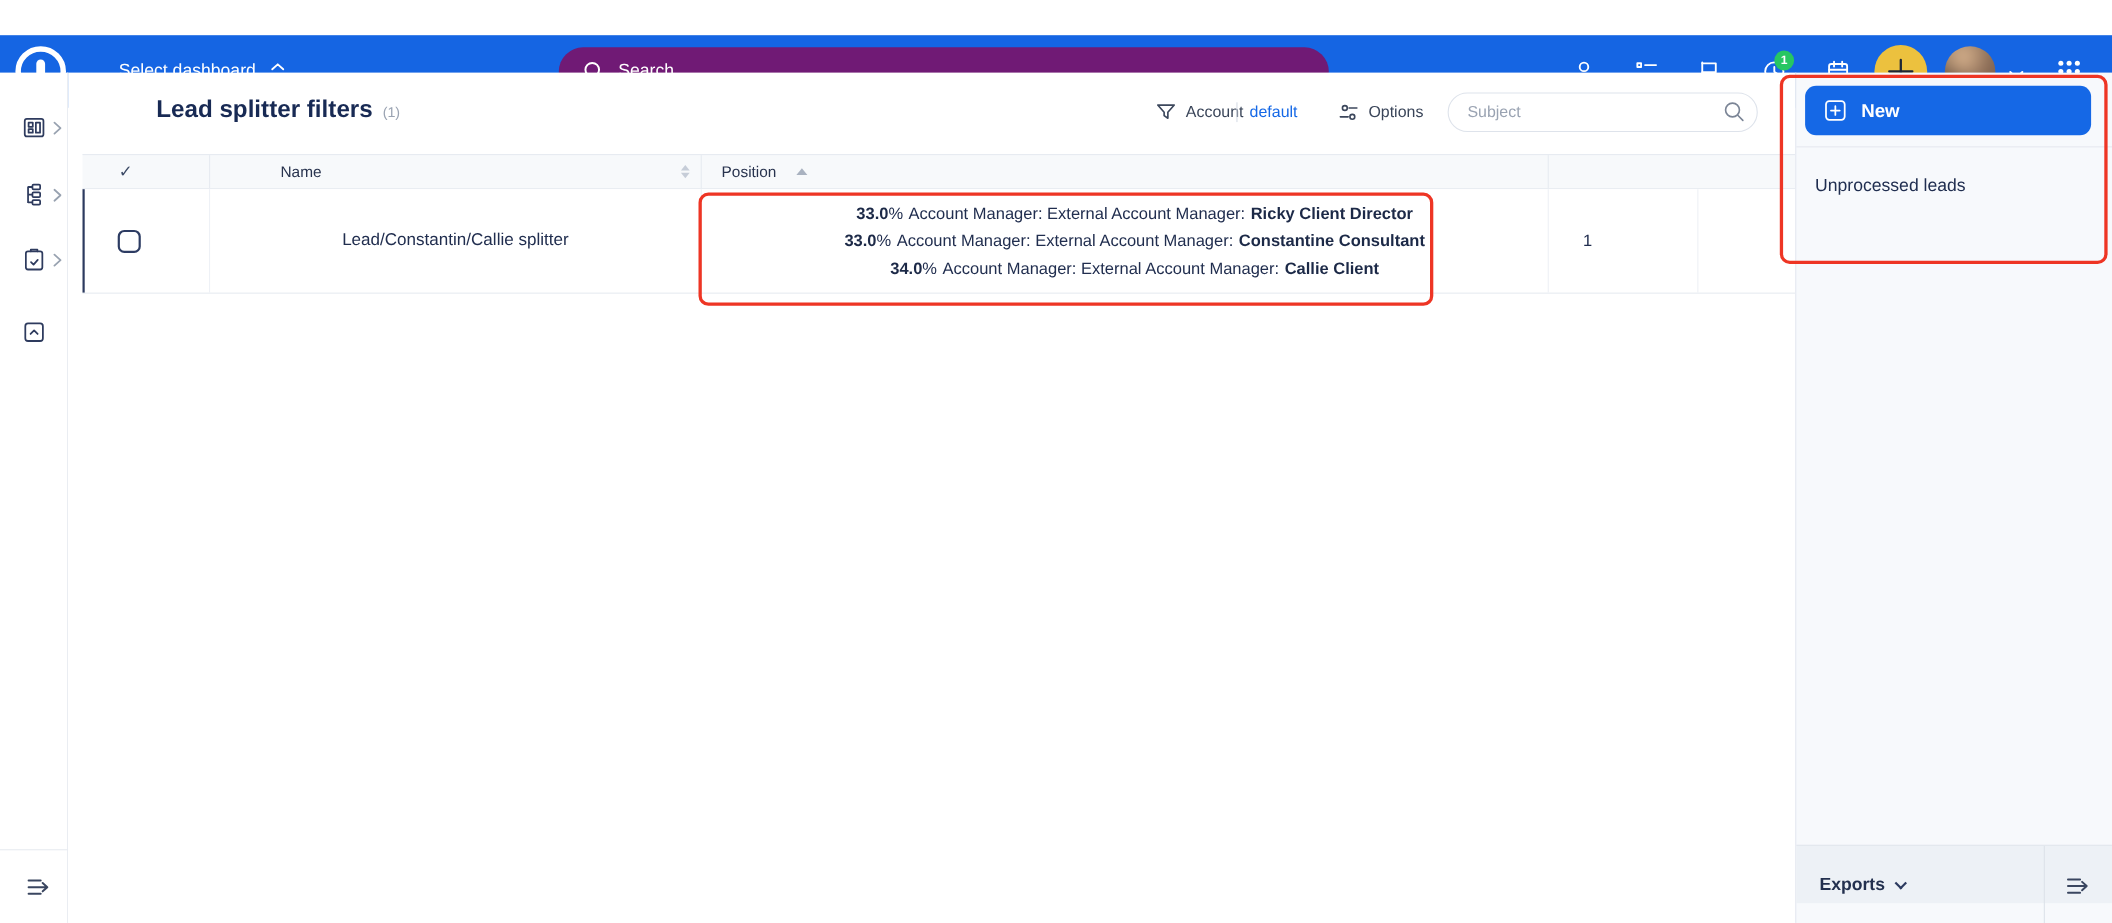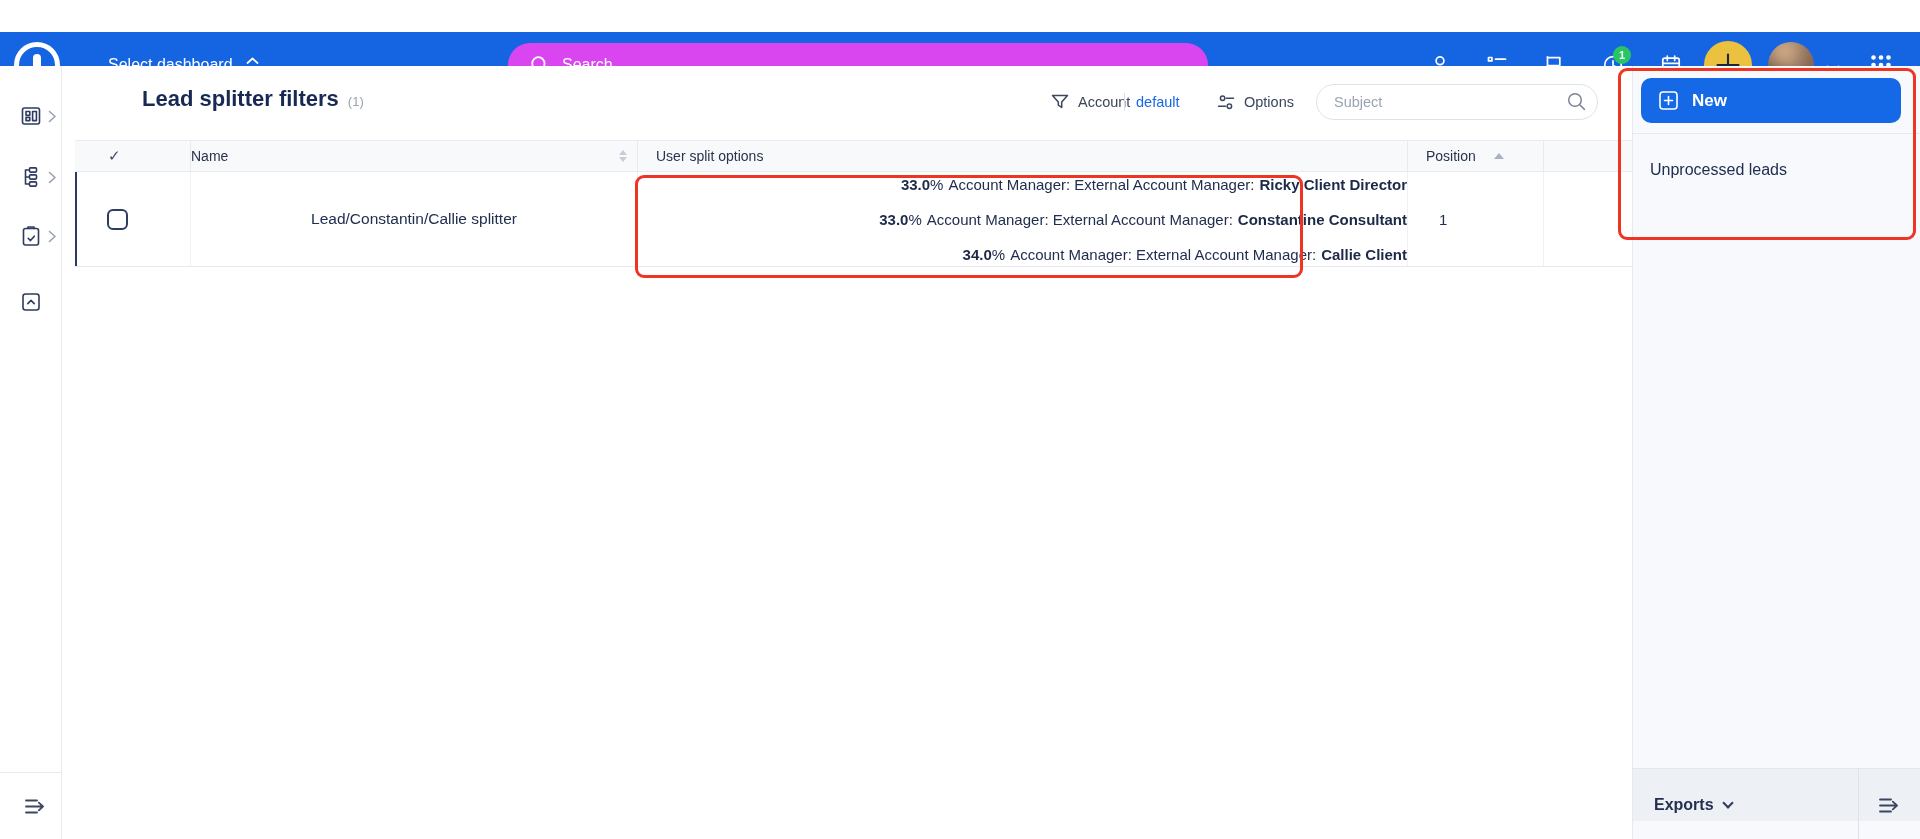--- a/index.html
+++ b/index.html
@@ -5,21 +5,21 @@
   * { margin:0; padding:0; box-sizing:border-box; }
   body { font-family:"Liberation Sans", sans-serif; background:#fff; }
   .screen { position:relative; width:1920px; height:839px; overflow:hidden; background:#fff; }
 
   
   .topbar { position:absolute; left:0; top:0; width:1920px; height:66px; background:#1565e3;margin-top:32px; }
   .logo { position:absolute; left:14px; top:10px; width:46px; height:46px; border:5px solid #fff; border-radius:50%; cursor:pointer; }
   .logo-bar { position:absolute; left:14px; top:7px; width:8px; height:22px; background:#fff; border-radius:4px; }
   .tb-dash { position:absolute; left:108px; top:0; height:66px; display:flex; align-items:center; gap:13px; cursor:pointer; }
   .tb-dash span { color:#fff; font-size:16px; font-weight:500; }
-  .tb-search { position:absolute; left:508px; top:11px; width:700px; height:44px; background:#d946ef; border-radius:22px; display:flex; align-items:center; gap:12px; padding-left:22px; cursor:text; }
+  .tb-search { position:absolute; left:508px; top:11px; width:700px; height:44px; background:#701a75; border-radius:22px; display:flex; align-items:center; gap:12px; padding-left:22px; cursor:text; }
   .tb-search span { color:#fff; font-size:16px; font-weight:500; }
   .tb-icon { position:absolute; top:21px; width:24px; height:24px; cursor:pointer; }
   .badge { position:absolute; left:12px; top:-7px; min-width:18px; height:18px; background:#27c662; border-radius:9px; color:#fff; font-size:11px; font-weight:700; display:flex; align-items:center; justify-content:center; padding:0 4px; }
   .plus-btn { position:absolute; left:1704px; top:9px; width:48px; height:48px; border-radius:50%; background:#ecc13e; display:flex; align-items:center; justify-content:center; cursor:pointer; }
   .avatar { position:absolute; left:1768px; top:10px; width:46px; height:46px; border-radius:50%; overflow:hidden; cursor:pointer; }
   .avatar-img { position:absolute; inset:-8px; filter:blur(5px);
     background:
       radial-gradient(circle at 40% 30%, #d9b38e 0%, transparent 45%),
       radial-gradient(circle at 65% 55%, #8a6a55 0%, transparent 55%),
       radial-gradient(circle at 30% 75%, #4c3a2e 0%, transparent 60%),
@@ -53,36 +53,36 @@
   .subject-input { width:100%; height:100%; border:1px solid #dee3eb; border-radius:18px; padding:0 40px 0 17px; font-size:14.5px; color:#3a4559; outline:none; font-family:"Liberation Sans", sans-serif; background:#fff; }
   .subject-input::placeholder { color:#9aa3b2; }
   .subject-search { position:absolute; right:10px; top:7px; cursor:pointer; }
 
   
   .table { position:absolute; left:13px; top:74px; width:1557px; }
   .thead { display:grid; grid-template-columns:115px 447px 770px 136px 1fr; height:32px; background:#f7f9fb; border-top:1px solid #e7ebf1; border-bottom:1px solid #e7ebf1; }
   .th { display:flex; align-items:center; font-size:14px; color:#28334e; border-left:1px solid #e7ebf1; }
   .th:first-child { border-left:none; }
   .th-check { padding-left:33px; color:#3c4a66; font-size:15px; cursor:pointer; }
-  .th-name { justify-content:space-between; padding-right:10px; cursor:pointer; }
+  .th-name { padding-left:64px; justify-content:space-between; padding-right:10px; cursor:pointer; }
   .th-split { padding-left:18px; }
   .th-pos { padding-left:18px; gap:18px; cursor:pointer; }
   .sort-both { display:flex; flex-direction:column; gap:2px; }
   .tri { width:0; height:0; border-left:4px solid transparent; border-right:4px solid transparent; }
   .tri.up { border-bottom:5px solid #c6cdd8; }
   .tri.down { border-top:5px solid #c6cdd8; }
   .tri.asc { border-left:5px solid transparent; border-right:5px solid transparent; border-bottom:6px solid #a9b2c0; }
   .trow { position:relative; display:grid; grid-template-columns:115px 447px 770px 136px 1fr; height:95px; border-bottom:1px solid #e7ebf1; background:#fff; cursor:pointer; }
   .trow::before { content:""; position:absolute; left:0; top:0; bottom:0; width:2px; background:#2c3a5f; }
   .td { display:flex; align-items:center; border-left:1px solid #eef1f6; }
   .td:first-child { border-left:none; }
   .td-check { padding-left:32px; }
   .checkbox { width:21px; height:21px; border:2px solid #2d3c63; border-radius:6px; background:#fff; cursor:pointer; }
   .td-name { justify-content:center; font-size:15.5px; color:#212e4f; }
-  .td-split { flex-direction:column; align-items:flex-end; justify-content:center; padding-left:18px; gap:14px; }
+  .td-split { flex-direction:column; align-items:center; justify-content:center; padding-left:18px; gap:4px; }
   .split-line { display:flex; gap:5px; font-size:15px; color:#212e4f; line-height:21px; }
   .split-line .pct { display:flex; }
   .split-line b { font-weight:700; color:#1c2947; }
   .td-pos { padding-left:31px; font-size:15px; color:#212e4f; }
 
   
   .panel { position:absolute; left:1632px; top:66px; width:288px; height:773px; background:#f7f9fc; border-left:1px solid #e5e9f0; }
   .new-btn { position:absolute; left:8px; top:12px; width:260px; height:45px; background:#1568e6; border:none; border-radius:10px; display:flex; align-items:center; gap:13px; padding-left:17px; cursor:pointer; }
   .new-btn span { color:#fff; font-size:17px; font-weight:700; }
   .panel-divider { position:absolute; left:0; top:67px; width:288px; height:1px; background:#e5e9f0; }
@@ -279,23 +279,20 @@
       <div class="thead">
         <div class="th th-check">
           <span>✓</span>
         </div>
         <div class="th th-name">
           <span>Name</span>
           <span class="sort-both">
               <i class="tri up"></i>
               <i class="tri down"></i>
             </span>
-        </div>
-        <div class="th th-split">
-          <span>User split options</span>
         </div>
         <div class="th th-pos">
           <span>Position</span>
           <i class="tri asc"></i>
         </div>
         <div class="th"></div>
       </div>
 
       <div class="trow">
         <div class="td td-check">

